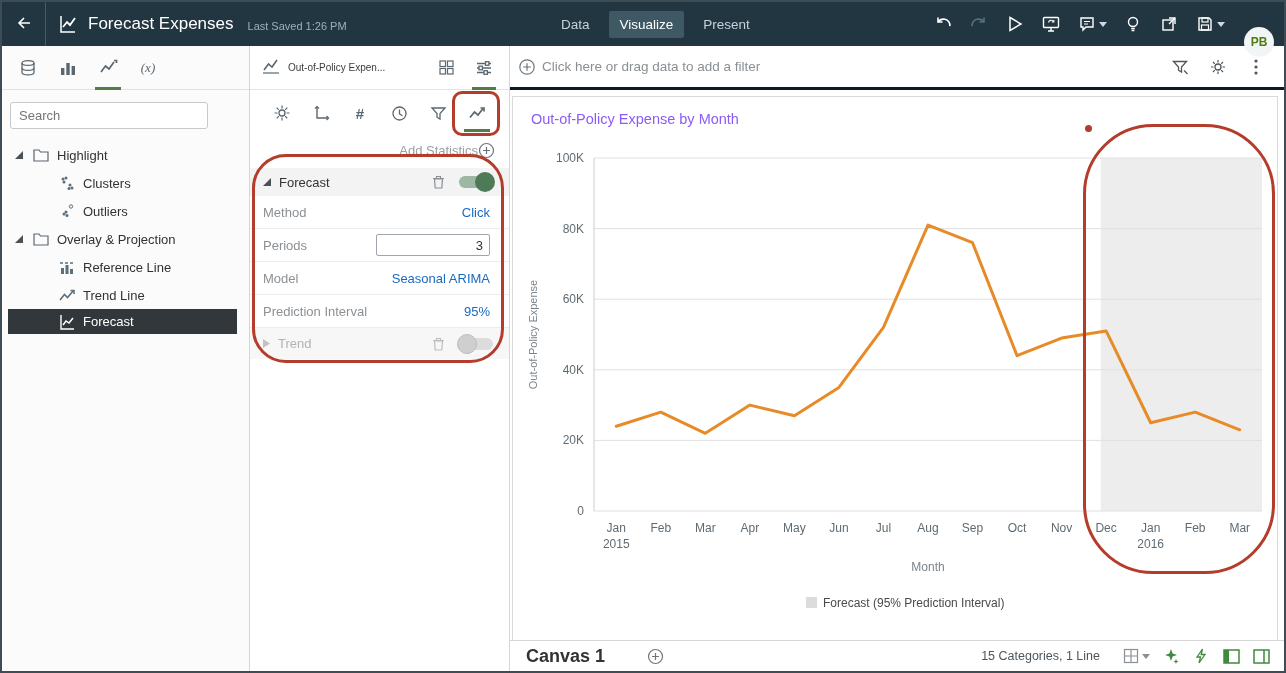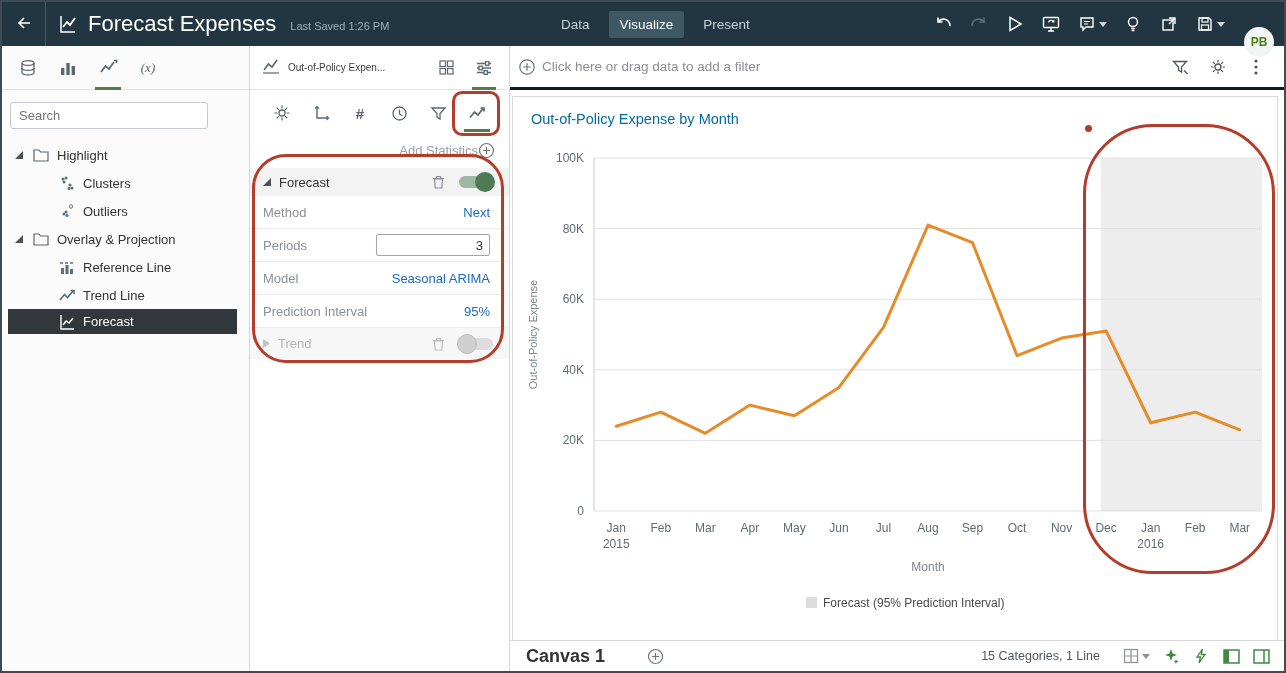--- a/index.html
+++ b/index.html
@@ -3,21 +3,21 @@
 <meta charset="utf-8">
 <style>
   * { margin:0; padding:0; box-sizing:border-box; }
   body { font-family:"Liberation Sans", sans-serif; background:#fff; }
   .app { position:relative; width:1286px; height:673px; background:#fff; border:2px solid #3e4c55; overflow:hidden; }
 
   
   .topbar { position:absolute; top:0; left:0; right:0; height:44px; background:#223642; display:flex; align-items:center; color:#fff; z-index:5; }
   .back-btn { width:44px; height:44px; display:flex; align-items:center; justify-content:center; border-right:1px solid rgba(255,255,255,.18); cursor:pointer; background:none; border-top:none; border-bottom:none; border-left:none; }
   .title-icon { margin-left:12px; display:flex; }
-  .app-title { font-size:22px; font-weight:400; margin-left:10px; white-space:nowrap; }
+  .app-title { font-size:17px; font-weight:400; margin-left:10px; white-space:nowrap; }
   .last-saved { font-size:11px; color:#9db0ba; margin-left:14px; margin-top:3px; white-space:nowrap; }
   .top-tabs { position:absolute; left:548px; top:0; height:44px; display:flex; align-items:center; gap:8px; }
   .top-tab { color:#c6d2d9; font-size:13.5px; padding:6px 11px; cursor:pointer; border-radius:2px; }
   .top-tab.active { background:#3e5864; color:#fff; }
   .top-actions { display:flex; align-items:center; margin-left:auto; padding-right:10px; gap:6px; }
   .tb-btn { background:none; border:none; width:30px; height:32px; display:flex; align-items:center; justify-content:center; cursor:pointer; }
   .tb-btn.with-caret { width:40px; gap:3px; }
   .caret-dn { width:0; height:0; border-left:4px solid transparent; border-right:4px solid transparent; border-top:5px solid #cfd9de; }
   .avatar { width:30px; height:30px; border-radius:50%; background:#f2f5f6; color:#4d7c0f; font-size:12px; font-weight:bold; display:flex; align-items:center; justify-content:center; margin-left:8px; cursor:pointer;margin-top:36px; }
 
@@ -62,21 +62,21 @@
   .toggle.off { background:#dcdcdc; }
   .toggle.off .knob { left:-2px; right:auto; background:#cfcfcf; border:1px solid #bdbdbd; }
   .trash-btn { background:none; border:none; display:flex; cursor:pointer; padding:0; margin-right:6px; }
 
   
   .main { position:absolute; top:44px; left:508px; right:0; bottom:0; background:#fff; }
   .filter-bar { height:44px; border-bottom:3px solid #0f172a; display:flex; align-items:center; padding:0 12px 0 8px; gap:6px; }
   .filter-placeholder { font-size:13.5px; color:#8a8f93; flex:1; cursor:pointer; }
   .fb-icon { background:none; border:none; width:32px; height:32px; display:flex; align-items:center; justify-content:center; cursor:pointer; color:#4d565c; }
   .viz-card { position:absolute; top:50px; left:2px; width:766px; height:546px; border:1px solid #dadada; background:#fff; }
-  .chart-title { position:absolute; left:18px; top:14px; font-size:14.5px; color:#0369a1; z-index:2; }
+  .chart-title { position:absolute; left:18px; top:14px; font-size:14.5px; color:#8b5cf6; z-index:2; }
   #chart-svg { position:absolute; left:0; top:0; }
   .canvas-bar { position:absolute; left:0; right:0; bottom:0; height:31px; border-top:1px solid #d6d6d6; display:flex; align-items:center; padding:0 10px 0 16px; background:#fff; }
   .canvas-label { font-size:18px; font-weight:bold; color:#333; cursor:pointer; }
   .canvas-add { background:none; border:none; display:flex; margin-left:42px; cursor:pointer; }
   .canvas-status { margin-left:auto; font-size:12.5px; color:#4d565c; }
   .cb-icon { background:none; border:none; display:flex; align-items:center; justify-content:center; width:26px; height:26px; cursor:pointer; }
   .cb-group { display:flex; align-items:center; gap:4px; margin-left:18px; }
 
   
   .annot { position:absolute; border:3px solid #b43c2a; pointer-events:none; z-index:20; background:transparent; }
@@ -367,21 +367,21 @@
             <path d="M2 4.5h11M5.5 4.5v-2h4v2" stroke="#8a9095" stroke-width="1.2" fill="none"></path>
           </svg>
       </button>
       <span class="toggle">
           <span class="knob"></span>
         </span>
     </div>
 
     <div class="prop-row">
       <span class="prop-label">Method</span>
-      <span class="prop-value">Next</span>
+      <span class="prop-value">Click</span>
     </div>
     <div class="prop-row">
       <span class="prop-label">Periods</span>
       <input class="periods-input" type="text" value="3" style="">
     </div>
     <div class="prop-row">
       <span class="prop-label">Model</span>
       <span class="prop-value">Seasonal ARIMA</span>
     </div>
     <div class="prop-row">

